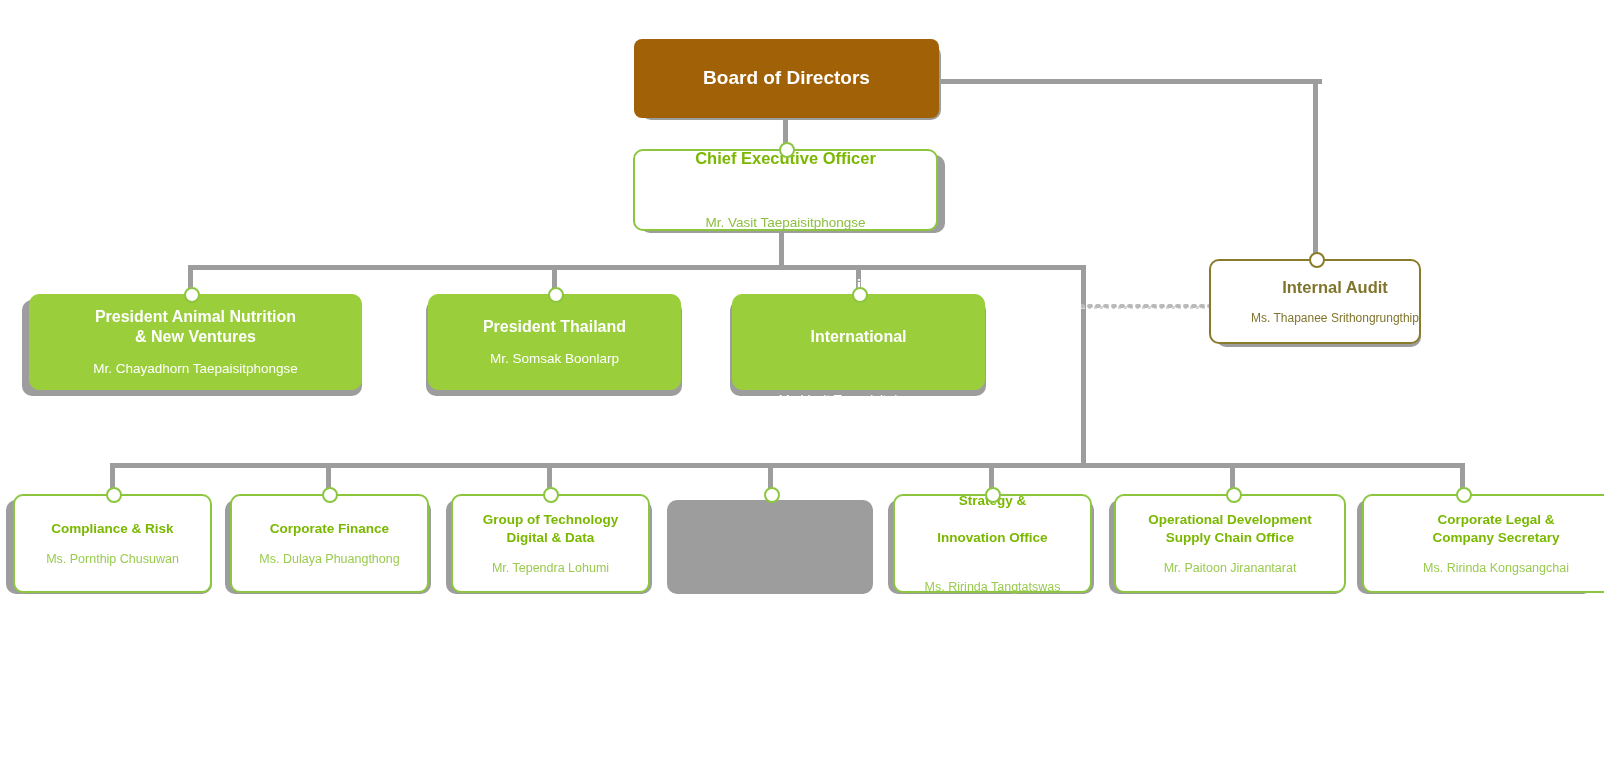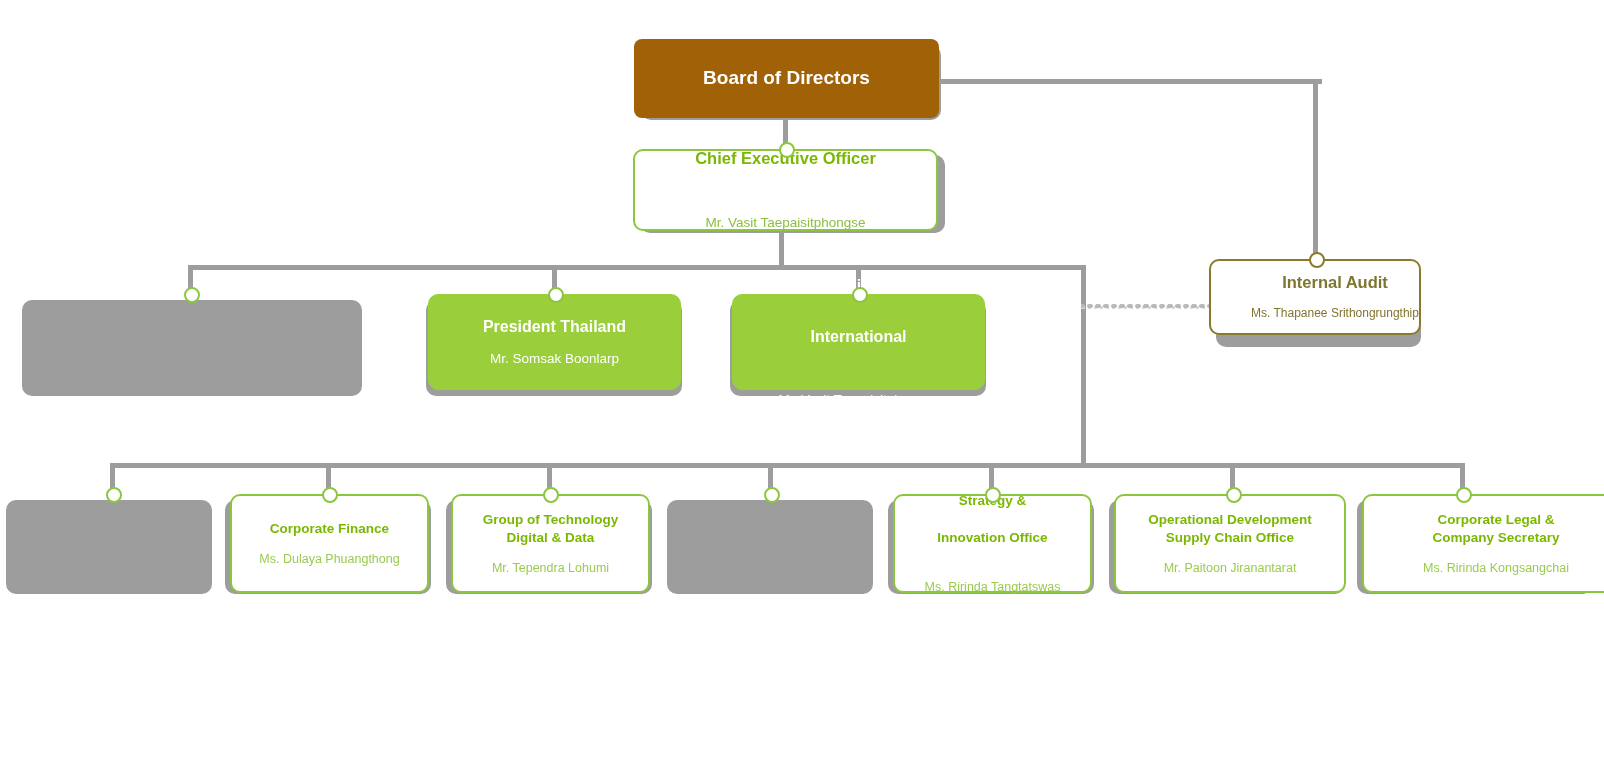--- a/index.html
+++ b/index.html
@@ -180,45 +180,54 @@
   </div>
 
   <div class="node-shadow" style="left:640px; top:155px; width:305px; height:78px;"></div>
   <div class="node ceo" style="left:633px; top:149px; width:305px; height:82px;">
     <div class="title">Chief Executive Officer</div>
     <div class="person">Mr. Vasit Taepaisitphongse</div>
   </div>
   <div class="dot green" style="left:779px; top:142px;"></div>
 
   <div class="node-shadow" style="left:1216px; top:265px; width:205px; height:82px;"></div>
-  <div class="node audit" style="left:1209px; top:259px; width:212px; height:76px;padding-left:40px;">
+  <div class="node audit" style="left:1209px; top:259px; width:212px; height:85px;padding-left:40px;">
     <div class="title">Internal Audit</div>
     <div class="person">Ms. Thapanee Srithongrungthip</div>
   </div>
   <div class="dot olive" style="left:1309px; top:252px;"></div>
 
   <div class="node-shadow" style="left:22px; top:300px; width:340px; height:96px;"></div>
+  <div class="node pres" style="left:29px; top:294px; width:333px; height:96px;">
+    <div class="title">President Animal Nutrition</div>
+    <div class="title">&amp; New Ventures</div>
+    <div class="person">Mr. Chayadhorn Taepaisitphongse</div>
+  </div>
   <div class="dot lgreen" style="left:184px; top:287px;"></div>
 
   <div class="node-shadow" style="left:426px; top:300px; width:256px; height:96px;"></div>
   <div class="node pres" style="left:428px; top:294px; width:253px; height:96px;">
     <div class="title">President Thailand</div>
     <div class="person">Mr. Somsak Boonlarp</div>
   </div>
   <div class="dot lgreen" style="left:548px; top:287px;"></div>
 
   <div class="node-shadow" style="left:730px; top:300px; width:256px; height:96px;"></div>
   <div class="node pres" style="left:732px; top:294px; width:253px; height:96px;gap:31px;">
     <div class="title">President</div>
     <div class="title">International</div>
     <div class="person">Mr. Vasit Taepaisitphongse</div>
   </div>
   <div class="dot lgreen" style="left:852px; top:287px;"></div>
 
   <div class="node-shadow" style="left:6px; top:500px; width:206px; height:94px;"></div>
+  <div class="node func" style="left:13px; top:494px; width:199px; height:99px;">
+    <div class="title">Compliance &amp; Risk</div>
+    <div class="person">Ms. Pornthip Chusuwan</div>
+  </div>
   <div class="dot green" style="left:106px; top:487px;"></div>
 
   <div class="node-shadow" style="left:225px; top:500px; width:206px; height:94px;"></div>
   <div class="node func" style="left:230px; top:494px; width:199px; height:99px;">
     <div class="title">Corporate Finance</div>
     <div class="person">Ms. Dulaya Phuangthong</div>
   </div>
   <div class="dot green" style="left:322px; top:487px;"></div>
 
   <div class="node-shadow" style="left:446px; top:500px; width:206px; height:94px;"></div>

